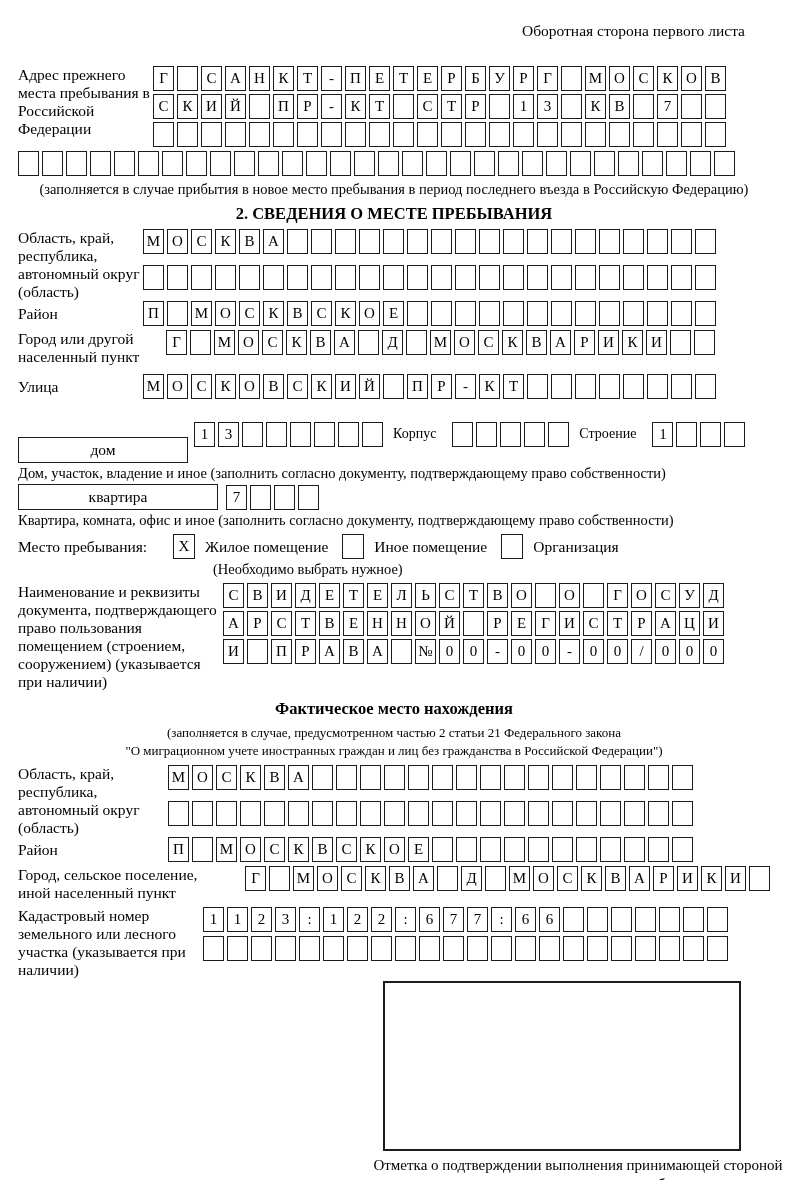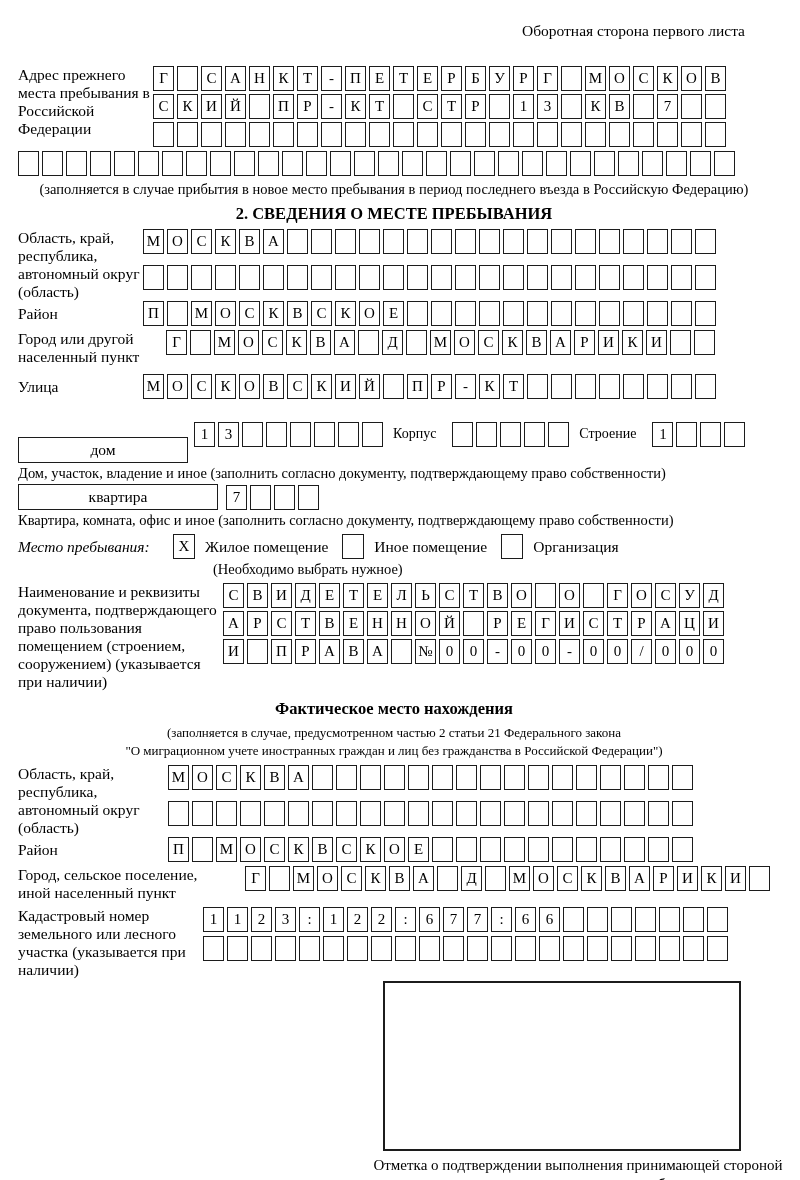--- a/index.html
+++ b/index.html
@@ -57,21 +57,21 @@
   .dom-box { width:170px;margin-top:32px; }
   .dom-row .boxrow { margin-left:6px; }
   .mid-lbl { font-size:14px; margin:0 10px; }
   .cap1 { margin-top:2px; }
   .kv-row { margin-top:3px; display:flex; align-items:center; }
   .kv-box { width:200px; }
   .kv-row .boxrow { margin-left:8px; }
   .cap2 { margin-top:2px; }
 
   .place-row { margin-top:6px; display:flex; align-items:center; }
-  .place-row .lbl { width:155px;font-style:italic; }
+  .place-row .lbl { width:155px; }
   .cb { width:22px; height:25px; }
   .opt-lbl { font-size:15.5px; margin:0 14px 0 10px; }
   .choose-note { margin-top:2px; margin-left:195px; }
 
   .f-doc { margin-top:6px; min-height:108px; }
   .f-doc .lbl { width:205px; }
   .f-doc .rows { gap:3px; margin-left:0px; }
 
   
   .fact-title { margin-top:8px; font-size:16.5px; }

